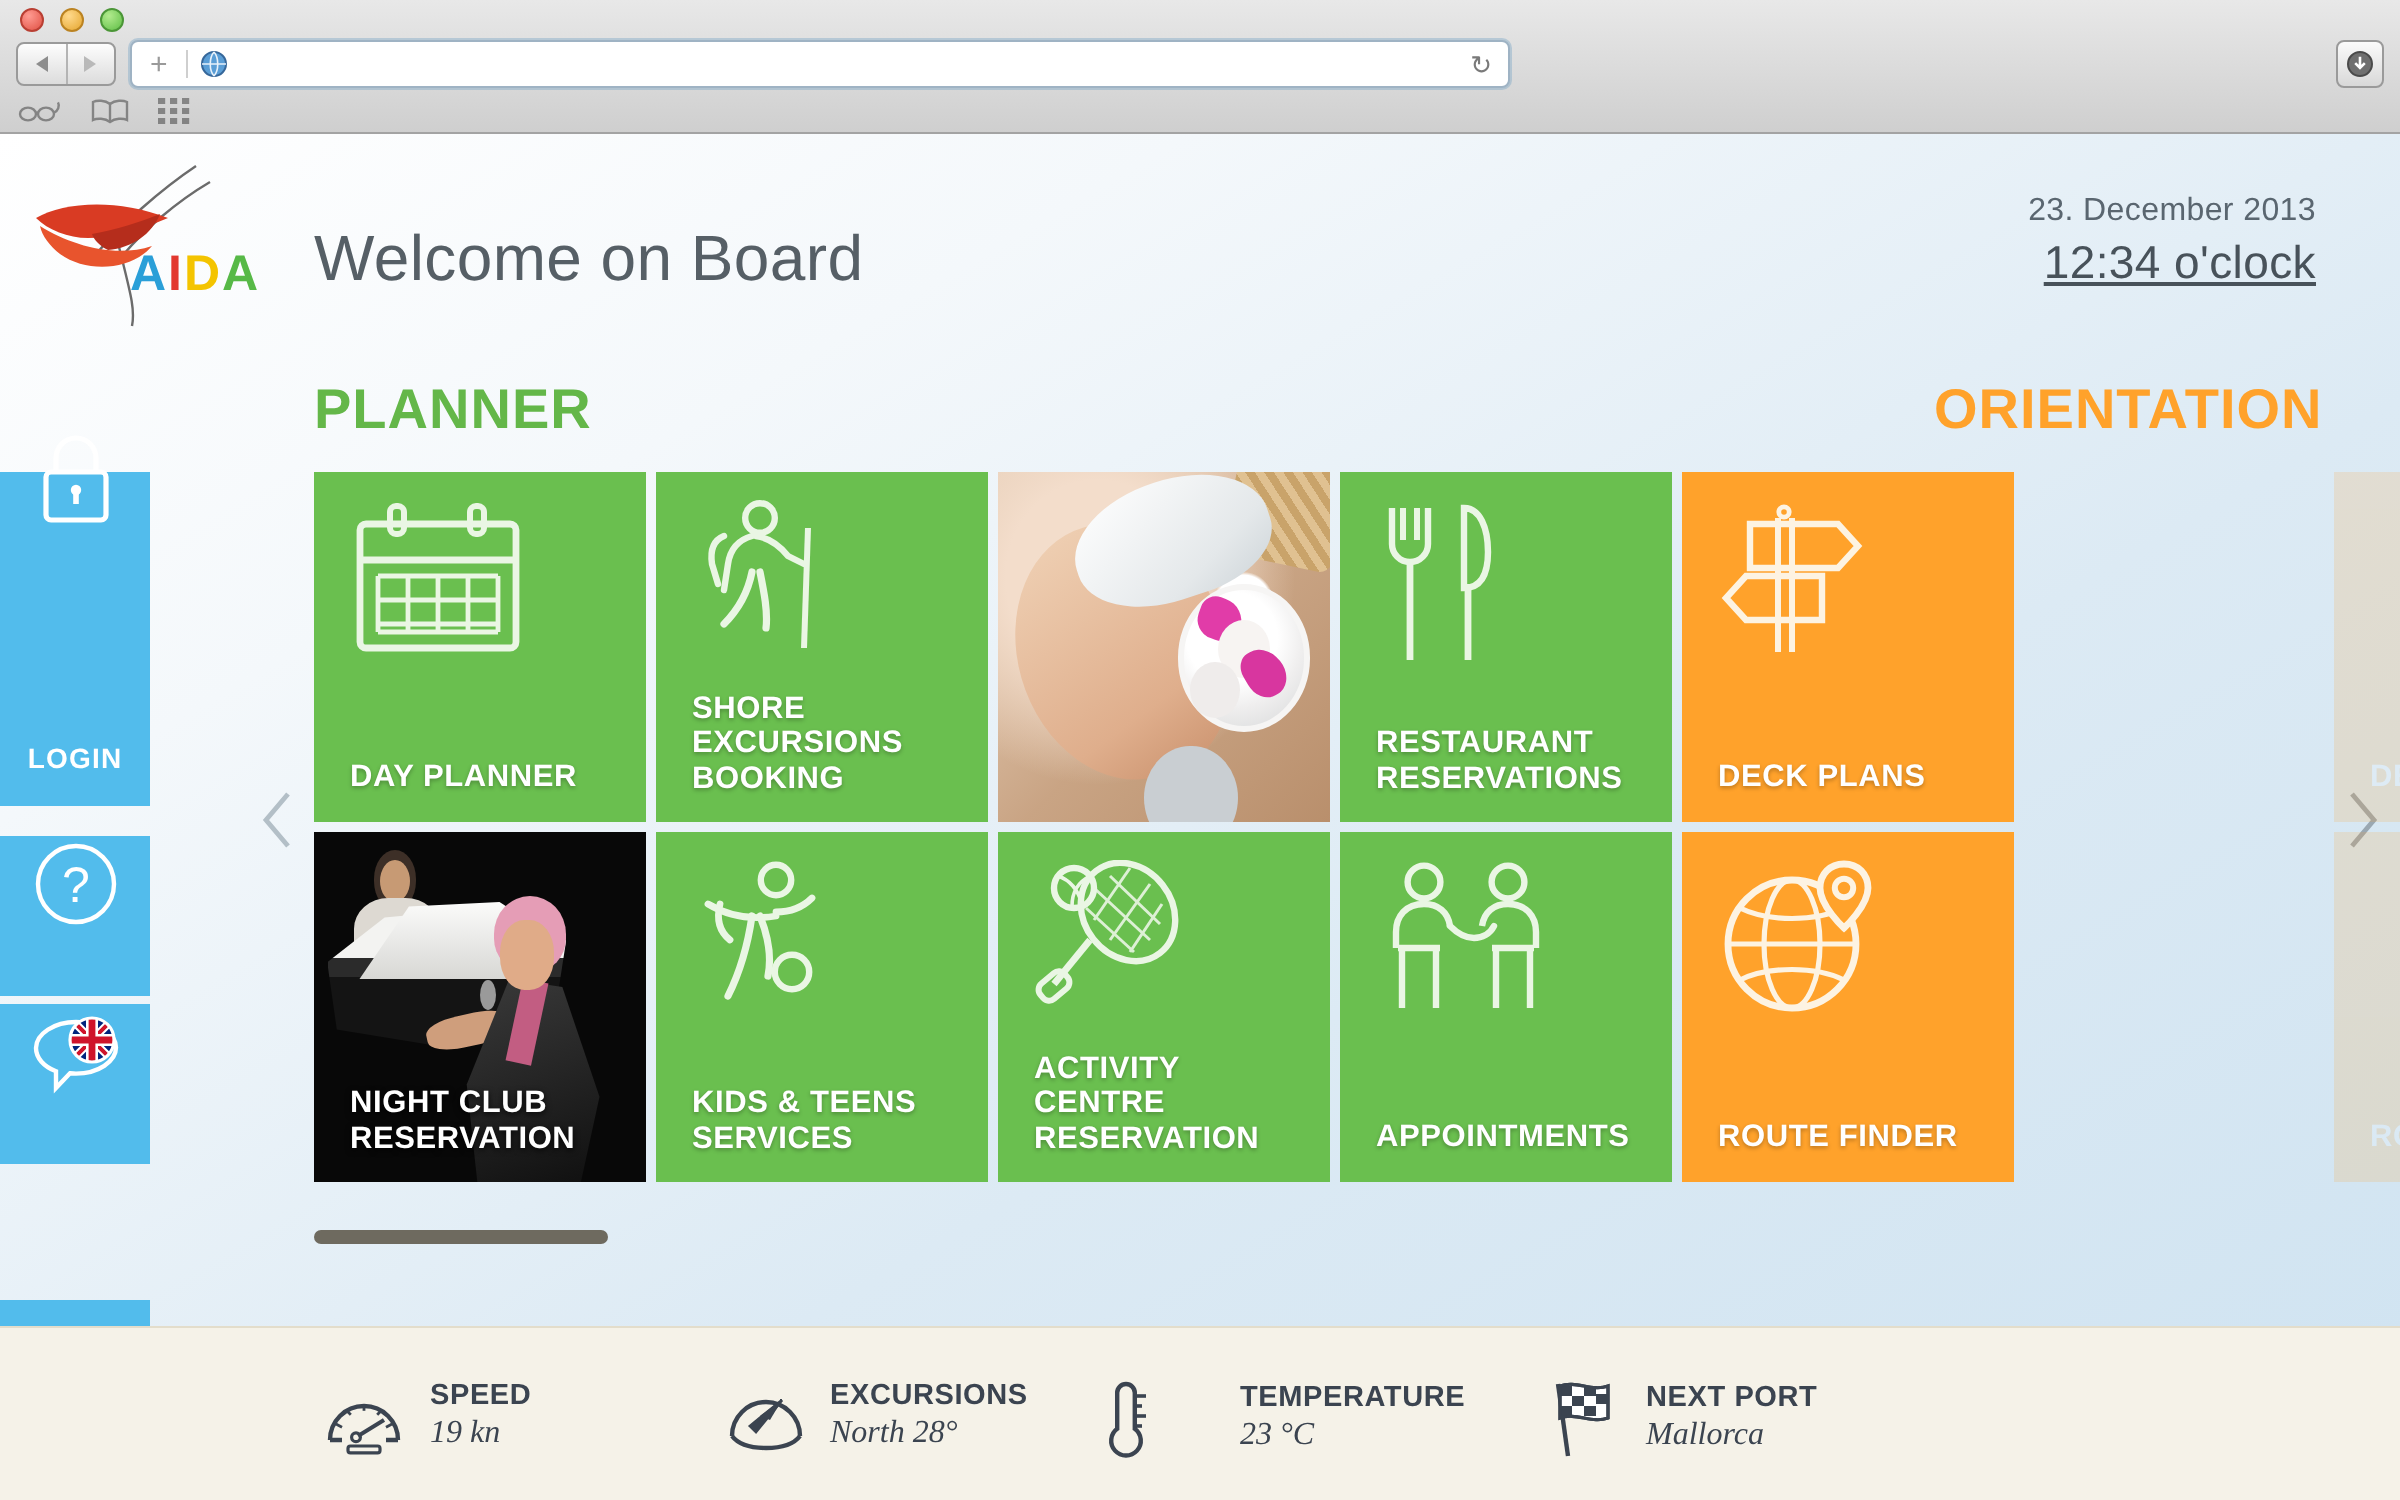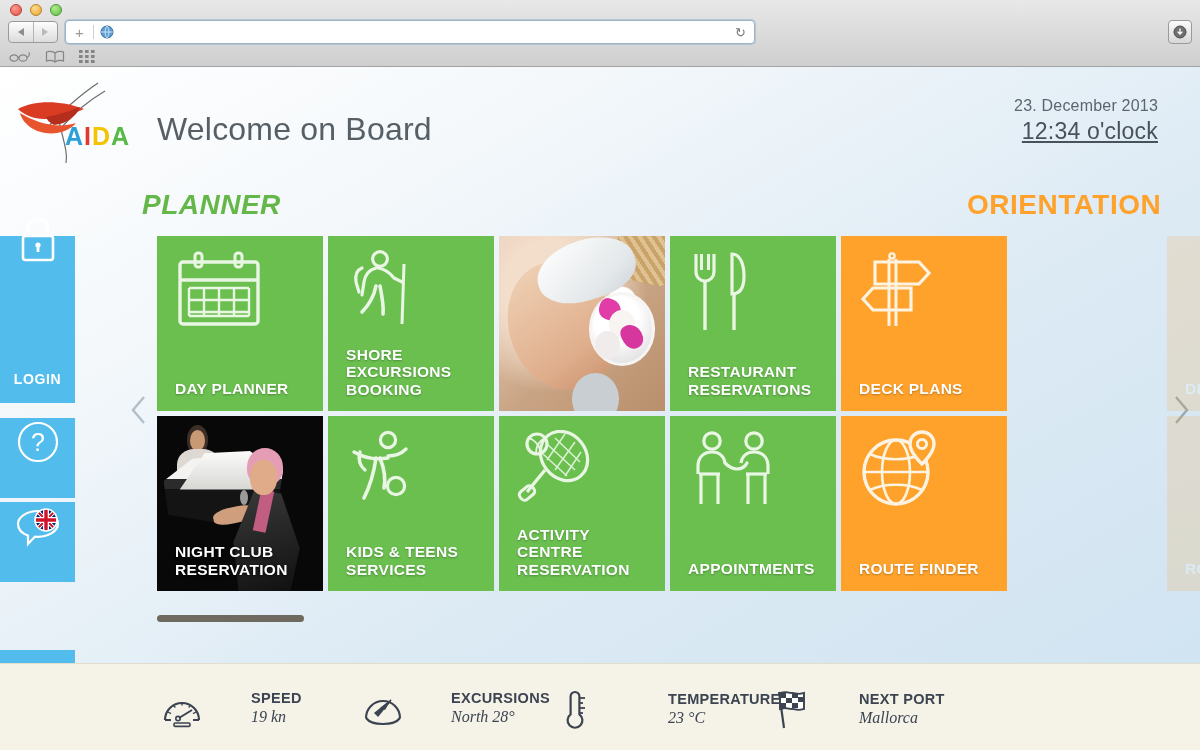--- a/index.html
+++ b/index.html
@@ -80,21 +80,21 @@
   }
   #datetime { position: absolute; right: 42px; top: 30px; text-align: right; }
   #date-line { font-size: 16px; color: #5a6670; letter-spacing: .2px; }
   #time-line { font-size: 23px; color: #48525a; margin-top: 3px; letter-spacing: .2px; text-decoration: underline; }
 
   
   .section-heading {
     position: absolute; top: 122px;
     font-size: 28px; font-weight: bold; letter-spacing: .5px;
   }
-  #heading-planner { left: 142px; color: #64b749; font-style: italic; }
+  #heading-planner { left: 157px; color: #64b749; }
   #heading-orientation { left: 967px; color: #ffa22b; white-space: nowrap; }
 
   
   #sidebar { position: absolute; left: 0; top: 169px; width: 75px; }
   .side-tile {
     width: 75px; background: #52bcec;
     display: flex; flex-direction: column; align-items: center; 
     color: #fff;
   }
   #side-login { height: 167px; position: relative; }
@@ -215,23 +215,23 @@
   }
 
   
   #status-bar {
     position: absolute; left: 0; top: 596px; width: 1200px; height: 87px;
     background: #f5f2e8; border-top: 1px solid #e3ddcb;
   }
   .status-item { position: absolute; top: 24px; display: flex; align-items: center; gap: 11px; }
   #status-speed { left: 160px; }
   #status-direction { left: 362px; }
-  #status-temperature { left: 562px; gap: 44px; }
+  #status-temperature { left: 550px; gap: 44px; }
   #status-nextport { left: 772px; }
-  .status-text { line-height: 1.12; margin-left: 36px; }
+  .status-text { line-height: 1.12; }
   .status-label { font-size: 14.5px; font-weight: bold; color: #3b4450; letter-spacing: .3px; }
   .status-value { font-size: 16px; font-style: italic; color: #3b4450; font-family: "Liberation Serif", serif; margin-top: 2px; }
 </style>
 </head>
 <body>
 
 <div id="browser-chrome">
   <div id="titlebar">
     <div class="traffic red"></div>
     <div class="traffic amber"></div>

